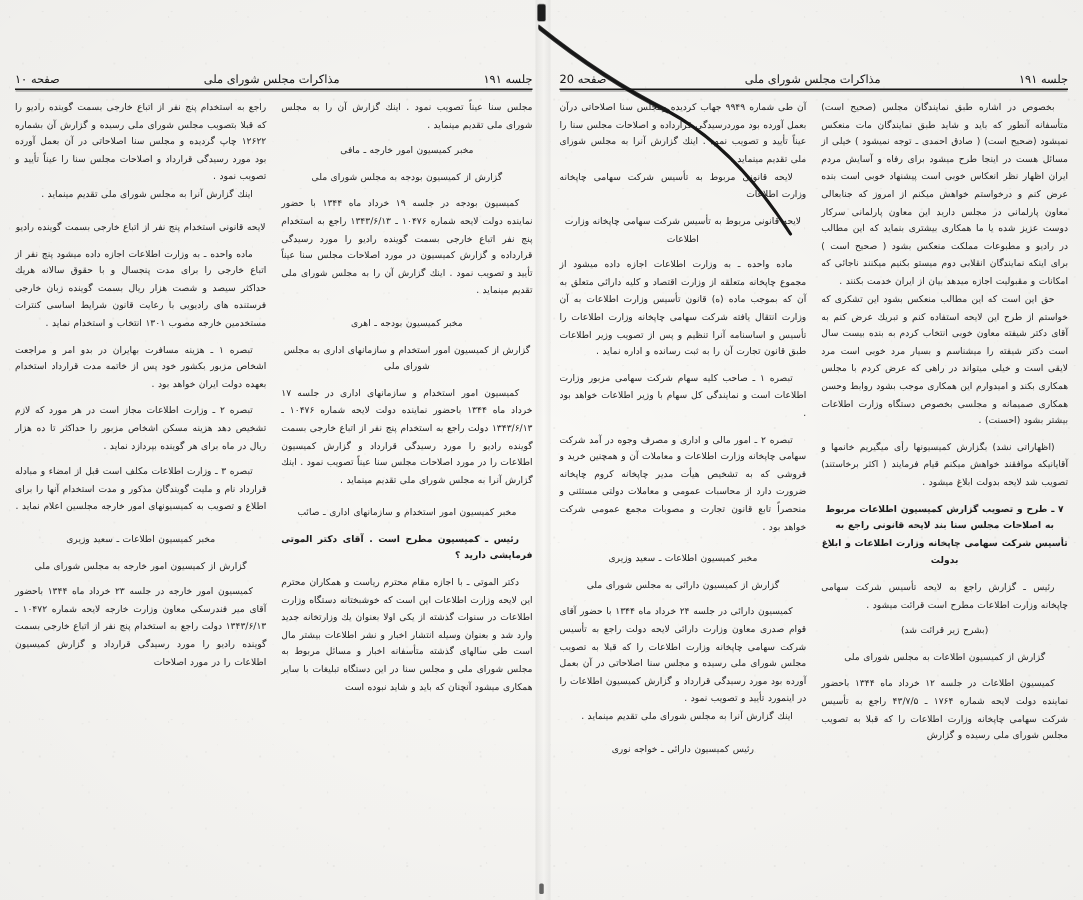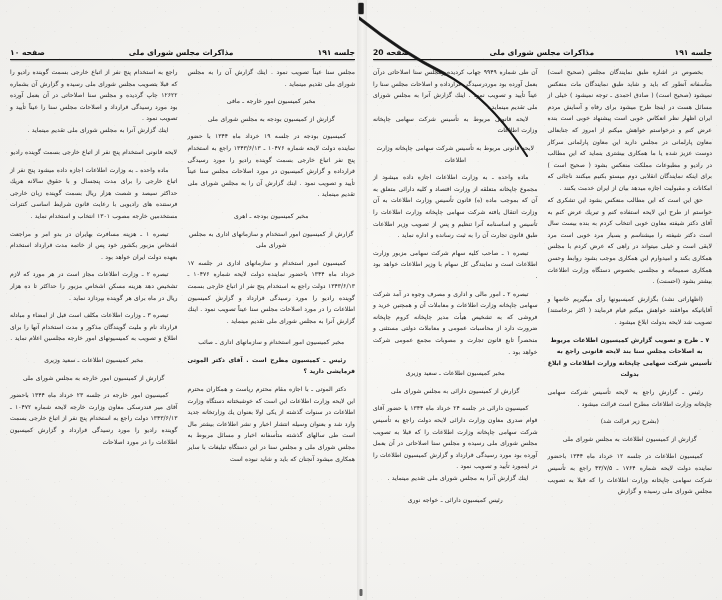--- a/index.html
+++ b/index.html
@@ -44,21 +44,21 @@
 
   .runhead{
     position:relative;
     height:26px;
     margin-top:33px;
     display:flex;align-items:flex-end;
     border-bottom:1.6px solid #171717;
     box-shadow:0 1.6px 0 -0.4px rgba(0,0,0,.25);
   }
   .runhead .rh{
-    font-size:7.6px;font-weight:bold;color:#141414;
+    font-size:7.6px;font-weight:normal;color:#141414;
     letter-spacing:.2px;line-height:1;padding-bottom:2.5px;
     white-space:nowrap;
   }
   .rh-start{flex:0 0 auto;}
   .rh-center{flex:1 1 auto;text-align:center;font-size:8.2px;}
   .rh-end{flex:0 0 auto;}
 
   .cols{
     display:flex;gap:10px;
     margin-top:6px;height:526px;

